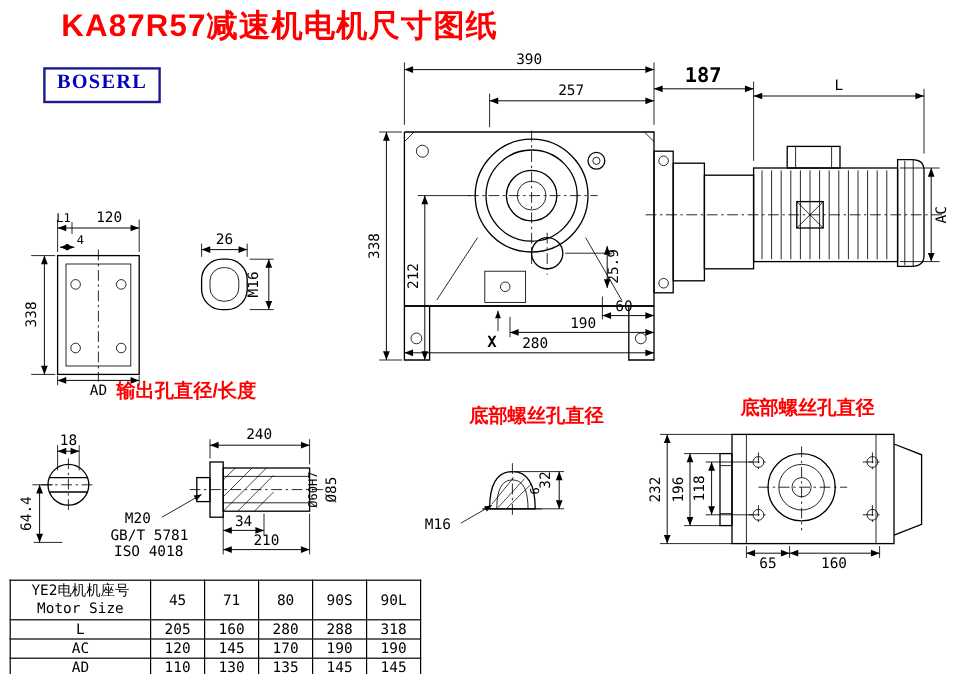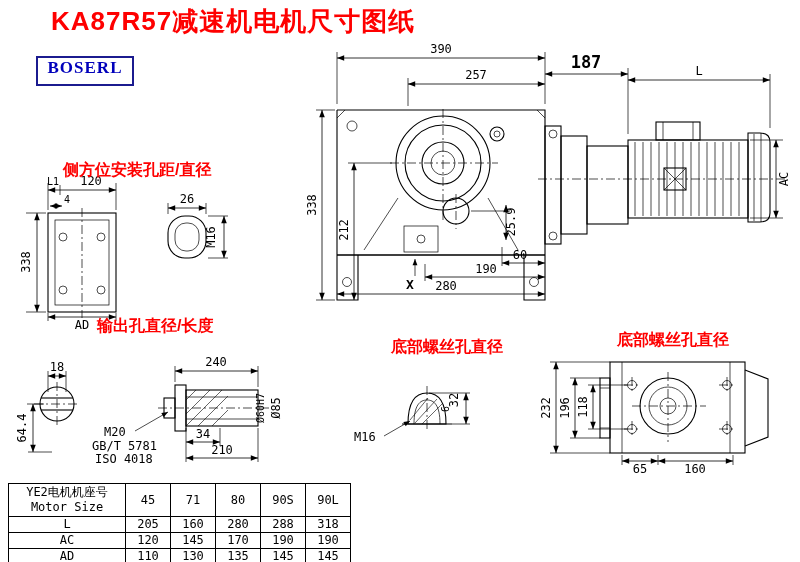--- a/index.html
+++ b/index.html
@@ -273,21 +273,20 @@
     <line class="dim" marker-start="url(#arw)" marker-end="url(#arw)" x1="658" y1="461" x2="733" y2="461"></line>
     <text class="d" x="640" y="473">65</text>
     <text class="d" x="695" y="473">160</text>
   </g>
 </svg>
 
   <div class="title">KA87R57减速机电机尺寸图纸</div>
   <div class="logo">
     <span>BOSERL</span>
   </div>
-  <div class="rlabel" style="left:63px;top:160px">侧方位安装孔距/直径</div>
   <div class="rlabel" style="left:97px;top:316px">输出孔直径/长度</div>
   <div class="rlabel" style="left:391px;top:337px">底部螺丝孔直径</div>
   <div class="rlabel" style="left:617px;top:330px">底部螺丝孔直径</div>
 
   <table class="spec">
     <tbody>
         <tr class="hrow">
       <th class="hc">
         <div class="h2">YE2电机机座号</div>
         <div class="h2">Motor Size</div>

